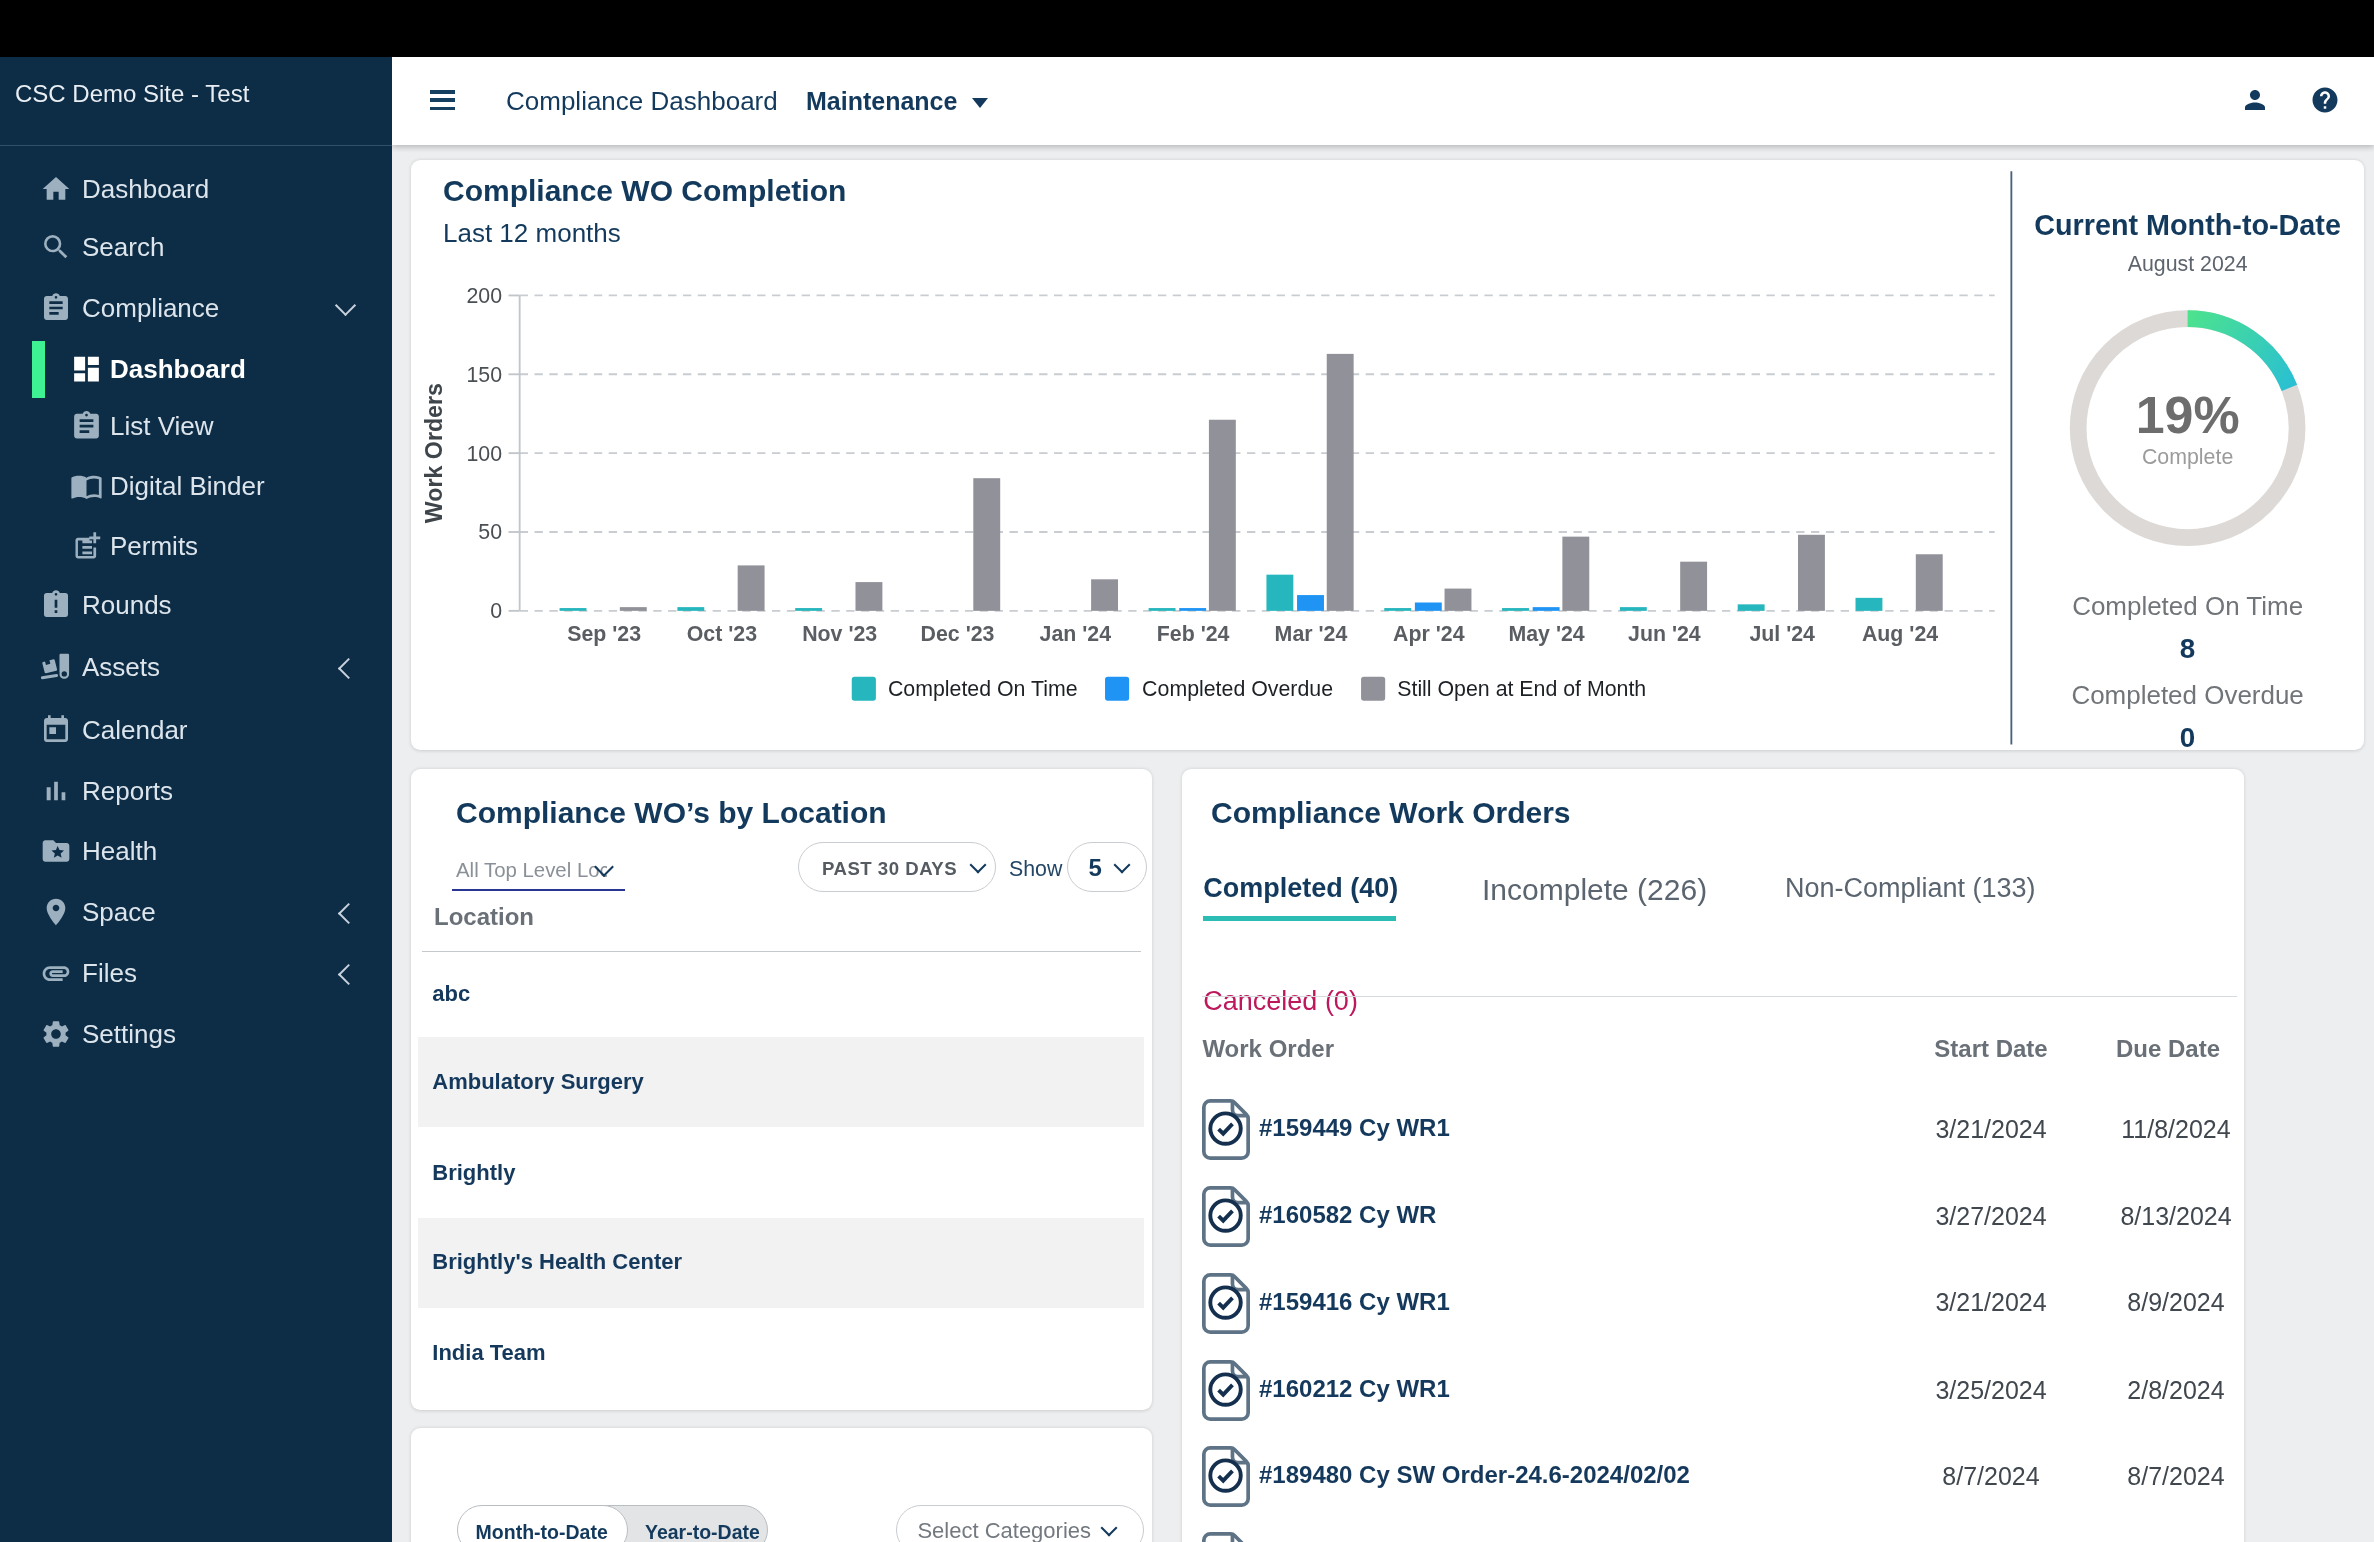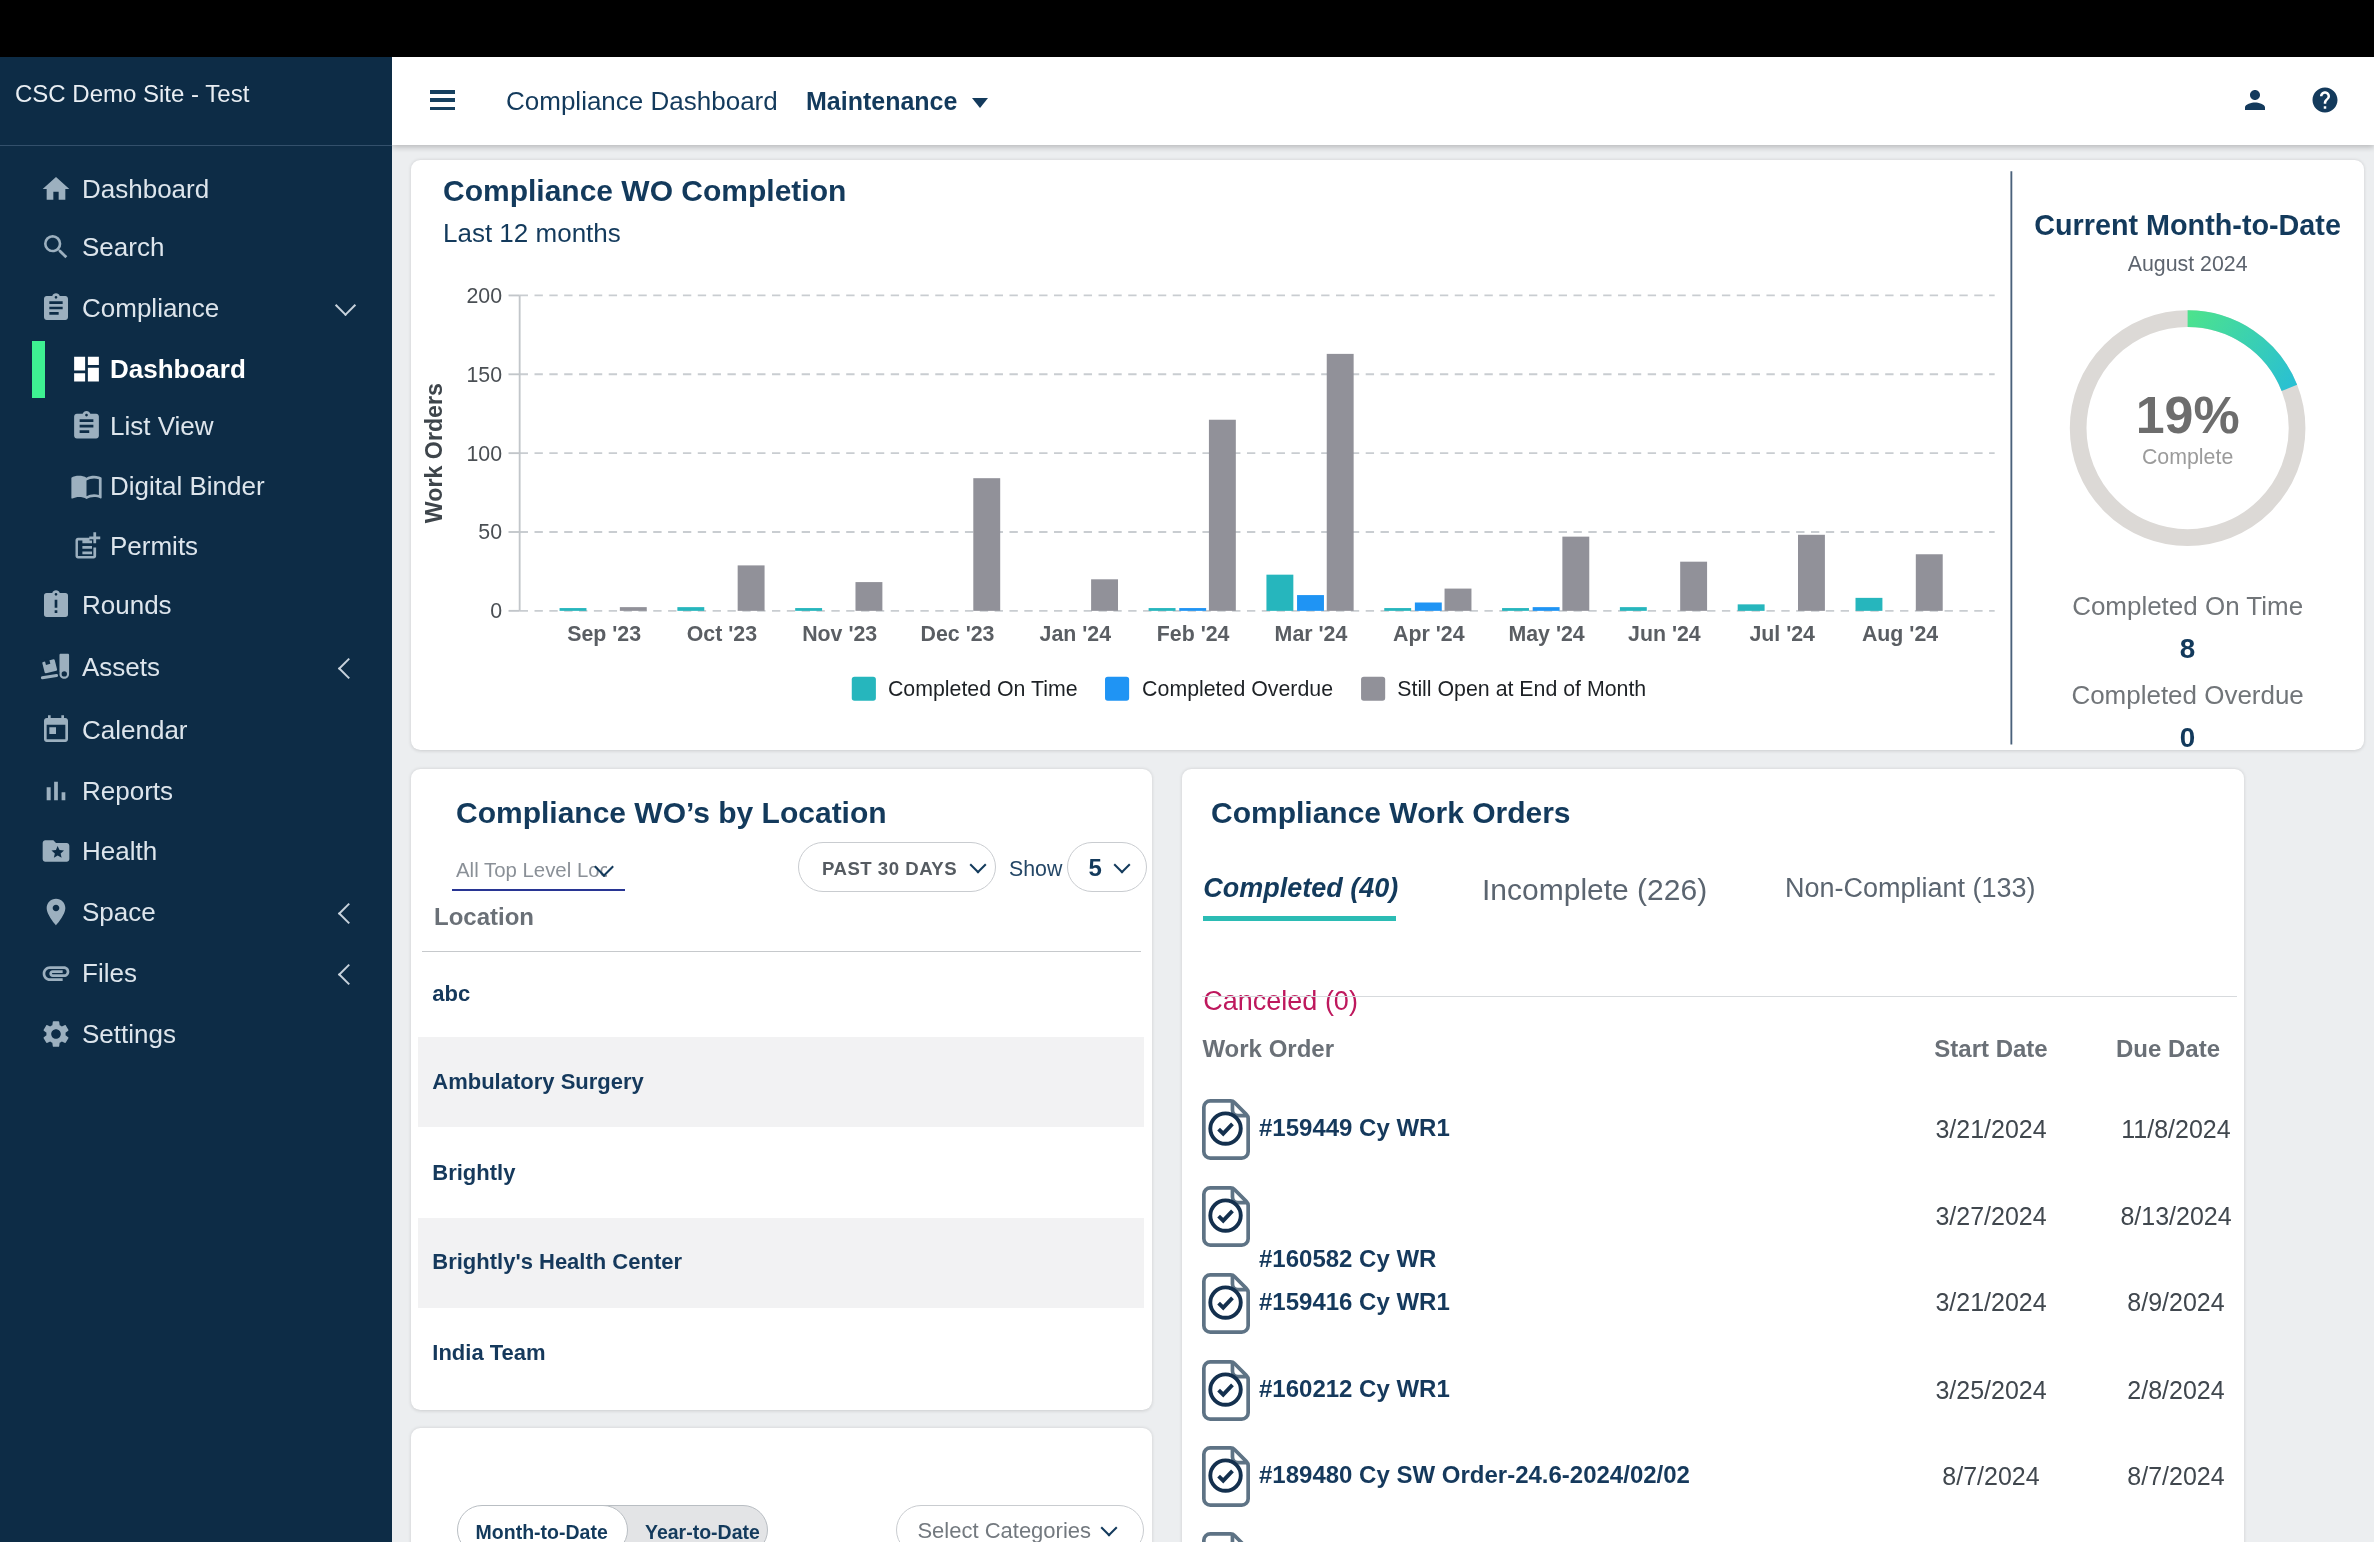--- a/index.html
+++ b/index.html
@@ -292,21 +292,21 @@
     <span class="abs" style="left:17.6px; top:15px; font-size:19.5px; font-weight:bold; color:#133a5c;">Month-to-Date</span>
   </div>
   <div class="abs" style="left:485px; top:77px; width:248px; height:50px; border:1.9px solid #c9ccd0; border-radius:25px;">
     <span class="abs" style="left:20.4px; top:12px; font-size:22px; color:#73797f;">Select Categories</span>
     <div class="abs" style="left:206px; top:16px; width:12px; height:12px; border:solid #133a5c; border-width:0 2.8px 2.8px 0; transform:rotate(45deg);"></div>
   </div>
 </div>
 
 <div class="card" id="wocard" style="left:1182px; top:769px; width:1062px; height:835px;">
   <h2 class="ctitle" style="left:29px; top:27px;">Compliance Work Orders</h2>
-  <div class="abs" style="left:21.3px; top:104px; font-size:27px; font-weight:bold; color:#133a5c;font-style:italic;">Completed (40)</div>
+  <div class="abs" style="left:21.3px; top:104px; font-size:27px; font-weight:bold; color:#133a5c;">Completed (40)</div>
   <div class="abs" style="left:21.3px; top:147px; width:193px; height:4.6px; background:#2bbcb4;"></div>
   <div class="abs" style="left:300px; top:104px; font-size:30px; color:#5b6570;">Incomplete (226)</div>
   <div class="abs" style="left:603px; top:104px; font-size:27px; color:#5b6570;">Non-Compliant (133)</div>
   <div class="abs" style="left:21.3px; top:181px; font-size:27px; color:#be185d;margin-top:36px;">Canceled (0)</div>
   <div class="abs" style="left:19.5px; top:227px; width:1035px; height:0.9px; background:#d7dadd;"></div>
   <div class="abs" style="left:20.4px; top:266px; font-size:24px; font-weight:bold; color:#6a7077;">Work Order</div>
   <div class="abs" style="left:716px; top:266px; width:186px; text-align:center; font-size:24px; font-weight:bold; color:#6a7077;">Start Date</div>
   <div class="abs" style="left:893px; top:266px; width:186px; text-align:center; font-size:24px; font-weight:bold; color:#6a7077;">Due Date</div>
   <div id="worows">
   <svg class="abs" style="left:19.5px; top:330px;" width="48" height="61" viewBox="0 0 52 66">
@@ -317,21 +317,21 @@
   </svg>
   <div class="abs" style="left:77px; top:345px; font-size:24px; font-weight:bold; color:#15395c; white-space:nowrap;">#159449 Cy WR1</div>
   <div class="abs" style="left:716px; top:346px; width:186px; text-align:center; font-size:25px; color:#40474e;">3/21/2024</div>
   <div class="abs" style="left:901px; top:346px; width:186px; text-align:center; font-size:25px; color:#40474e;">11/8/2024</div>
   <svg class="abs" style="left:19.5px; top:417px;" width="48" height="61" viewBox="0 0 52 66">
     <path d="M9 2 H31 C32.6 2 34.1 2.6 35.2 3.8 L48.2 16.8 C49.4 17.9 50 19.4 50 21 V57 C50 60.9 46.9 64 43 64 H9 C5.1 64 2 60.9 2 57 V9 C2 5.1 5.1 2 9 2 Z" fill="#fff" stroke="#5e7385" stroke-width="4"></path>
     <path d="M33 3 V12 C33 15.3 35.7 18 39 18 H49" fill="none" stroke="#5e7385" stroke-width="4"></path>
     <circle cx="25.5" cy="32" r="16.5" fill="none" stroke="#14304e" stroke-width="4.2"></circle>
     <path d="M18 32.5 L23 37.5 L33 27" fill="none" stroke="#14304e" stroke-width="4.2"></path>
   </svg>
-  <div class="abs" style="left:77px; top:432px; font-size:24px; font-weight:bold; color:#15395c; white-space:nowrap;margin-top:44px;">#160582 Cy WR</div>
+  <div class="abs" style="left:77px; top:432px; font-size:24px; font-weight:bold; color:#15395c; white-space:nowrap;">#160582 Cy WR</div>
   <div class="abs" style="left:716px; top:433px; width:186px; text-align:center; font-size:25px; color:#40474e;">3/27/2024</div>
   <div class="abs" style="left:901px; top:433px; width:186px; text-align:center; font-size:25px; color:#40474e;">8/13/2024</div>
   <svg class="abs" style="left:19.5px; top:504px;" width="48" height="61" viewBox="0 0 52 66">
     <path d="M9 2 H31 C32.6 2 34.1 2.6 35.2 3.8 L48.2 16.8 C49.4 17.9 50 19.4 50 21 V57 C50 60.9 46.9 64 43 64 H9 C5.1 64 2 60.9 2 57 V9 C2 5.1 5.1 2 9 2 Z" fill="#fff" stroke="#5e7385" stroke-width="4"></path>
     <path d="M33 3 V12 C33 15.3 35.7 18 39 18 H49" fill="none" stroke="#5e7385" stroke-width="4"></path>
     <circle cx="25.5" cy="32" r="16.5" fill="none" stroke="#14304e" stroke-width="4.2"></circle>
     <path d="M18 32.5 L23 37.5 L33 27" fill="none" stroke="#14304e" stroke-width="4.2"></path>
   </svg>
   <div class="abs" style="left:77px; top:519px; font-size:24px; font-weight:bold; color:#15395c; white-space:nowrap;">#159416 Cy WR1</div>
   <div class="abs" style="left:716px; top:519px; width:186px; text-align:center; font-size:25px; color:#40474e;">3/21/2024</div>

